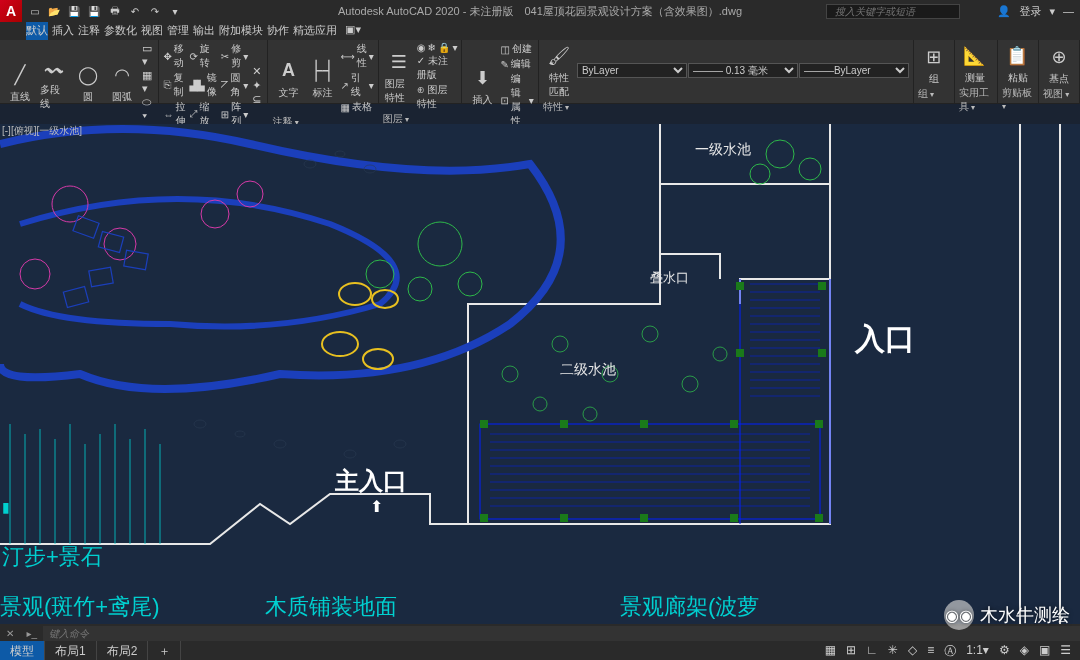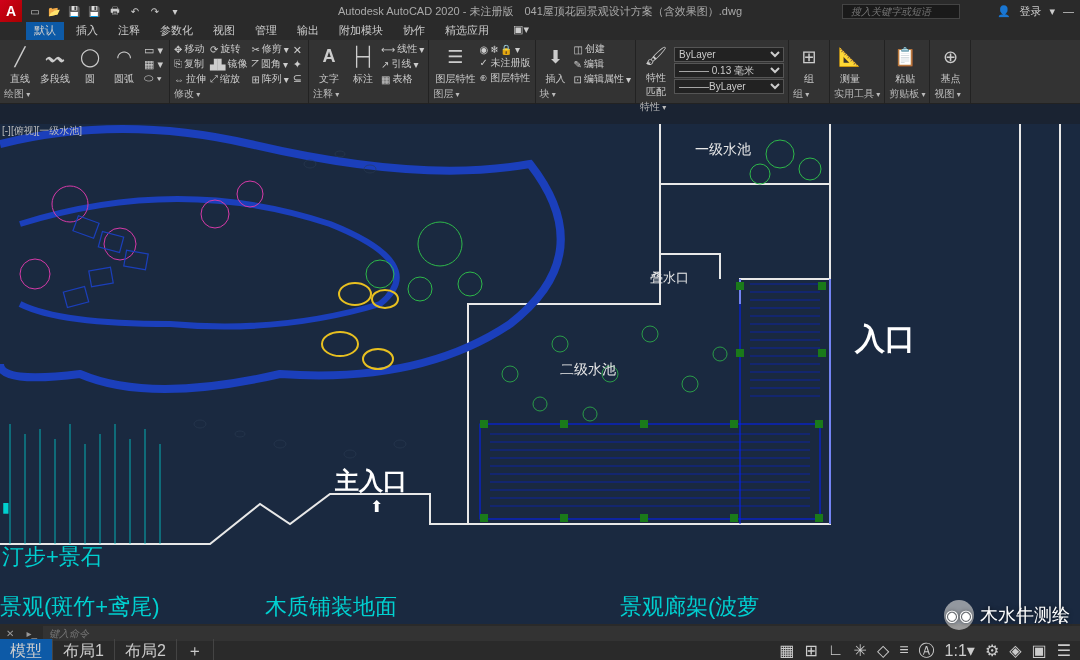--- a/index.html
+++ b/index.html
@@ -2,48 +2,48 @@
 <html><head>
 <meta charset="utf-8">
 <style>
 * { margin:0; padding:0; box-sizing:border-box; font-family:"Microsoft YaHei",sans-serif; }
 body { width:1080px; height:660px; background:#1a2332; overflow:hidden; position:relative; }
 .titlebar { height:22px; background:#2a2a2a; display:flex; align-items:center; color:#ccc; font-size:11px; position:relative; }
 .app-icon { width:22px; height:22px; background:linear-gradient(135deg,#d0021b,#a00); display:flex; align-items:center; justify-content:center; color:#fff; font-weight:bold; font-size:14px; }
 .qat { display:flex; gap:6px; padding:0 6px; }
 .qat span { width:14px; height:14px; display:flex; align-items:center; justify-content:center; color:#ccc; font-size:10px; }
 .title-text { position:absolute; left:50%; transform:translateX(-50%); color:#aaa;text-align:center; }
-.search-box { position:absolute; right:120px; background:#1a1a1a; border:1px solid #444; color:#888; font-size:10px; padding:1px 8px; width:118px; font-style:italic; }
+.search-box { position:absolute; right:120px; background:#1a1a1a; border:1px solid #444; color:#888; font-size:10px; padding:1px 8px; width:134px; font-style:italic; }
 .user-area { position:absolute; right:6px; display:flex; gap:8px; align-items:center; color:#ccc; font-size:11px; }
 .menubar { height:18px; background:#2a2a2a; display:flex; padding-left:26px; gap:4px; }
-.menubar span { color:#ccc; font-size:11px; padding:1px 8px; cursor:pointer; }
+.menubar span { color:#ccc; font-size:11px; padding:1px 0; cursor:pointer; }
 .menubar span.active { background:#0d5aa7; }
 .ribbon { height:64px; background:#333; display:flex; border-bottom:1px solid #222; }
 .panel { border-right:1px solid #222; padding:2px 4px; display:flex; flex-direction:column; }
 .panel-body { flex:1; display:flex; align-items:center; gap:2px; }
 .panel-label { text-align:left; font-size:10px; color:#bbb; padding-top:1px; }
 .panel-label::after { content:" ▾"; font-size:8px; }
 .tool { display:flex; flex-direction:column; align-items:center; color:#ccc; font-size:10px; gap:1px; padding:0 2px; }
 .tool .ico { width:20px; height:20px; display:flex; align-items:center; justify-content:center; font-size:14px; }
 .tool.lg .ico { width:28px; height:28px; font-size:18px; }
 .mini-grid { display:grid; grid-template-columns:auto auto; gap:1px 4px; font-size:10px; color:#ccc; }
 .mini-grid div { display:flex; align-items:center; gap:2px; }
-.props { display:flex; flex-direction:column; gap:1px; font-size:10px; }
+.props { display:flex; gap:1px; font-size:10px; }
 .props select { background:#222; color:#ccc; border:1px solid #555; font-size:10px; width:110px; height:15px; }
 .doc-tabs { height:20px; background:#2a2a2a; display:flex; align-items:center; padding-left:6px; gap:2px;margin-top:41px; }
 .doc-tab { background:#1a1a1a; color:#ccc; font-size:10px; padding:2px 10px; border:1px solid #444; border-bottom:none; }
 .doc-tab.active { background:#2a2a2a; }
 .doc-tabs .plus { color:#888; padding:0 8px; font-size:12px; }
 .vp-ctrl { position:absolute; left:2px; top:124px; color:#bbb; font-size:10px; z-index:5; }
 .canvas { position:absolute; left:0; top:124px; right:0; bottom:36px; background:#1a2940; overflow:hidden; }
 .canvas svg { width:100%; height:100%; }
 .cmd-bar { position:absolute; bottom:18px; left:0; right:0; height:18px; background:#2a2a2a; display:flex; align-items:center; font-size:10px; color:#999; }
 .cmd-bar .icon { padding:0 6px; }
 .cmd-bar input { flex:1; background:#333; border:none; color:#ccc; font-size:10px; padding:2px 6px; font-style:italic; }
-.status-bar { position:absolute; bottom:0; left:0; right:0; height:18px; background:#2a2a2a; display:flex; align-items:center; font-size:16px; color:#ccc; }
+.status-bar { position:absolute; bottom:0; left:0; right:0; height:18px; background:#2a2a2a; display:flex; align-items:center; font-size:12px; color:#ccc; }
 .status-bar .ltab { padding:2px 10px; border-right:1px solid #444; }
 .status-bar .ltab.active { background:#0d5aa7; }
 .status-bar .right { margin-left:auto; display:flex; gap:4px; padding-right:6px; }
 .status-bar .right span { padding:0 3px; }
 .watermark { position:absolute; right:10px; bottom:30px; color:#fff; font-size:18px; display:flex; align-items:center; gap:6px; z-index:10; text-shadow:0 0 4px rgba(0,0,0,0.6); }
 .watermark .wx { width:30px; height:30px; background:rgba(200,200,200,0.7); border-radius:50%; display:flex; align-items:center; justify-content:center; font-size:16px; }
 </style>
 </head>
 <body>
 

